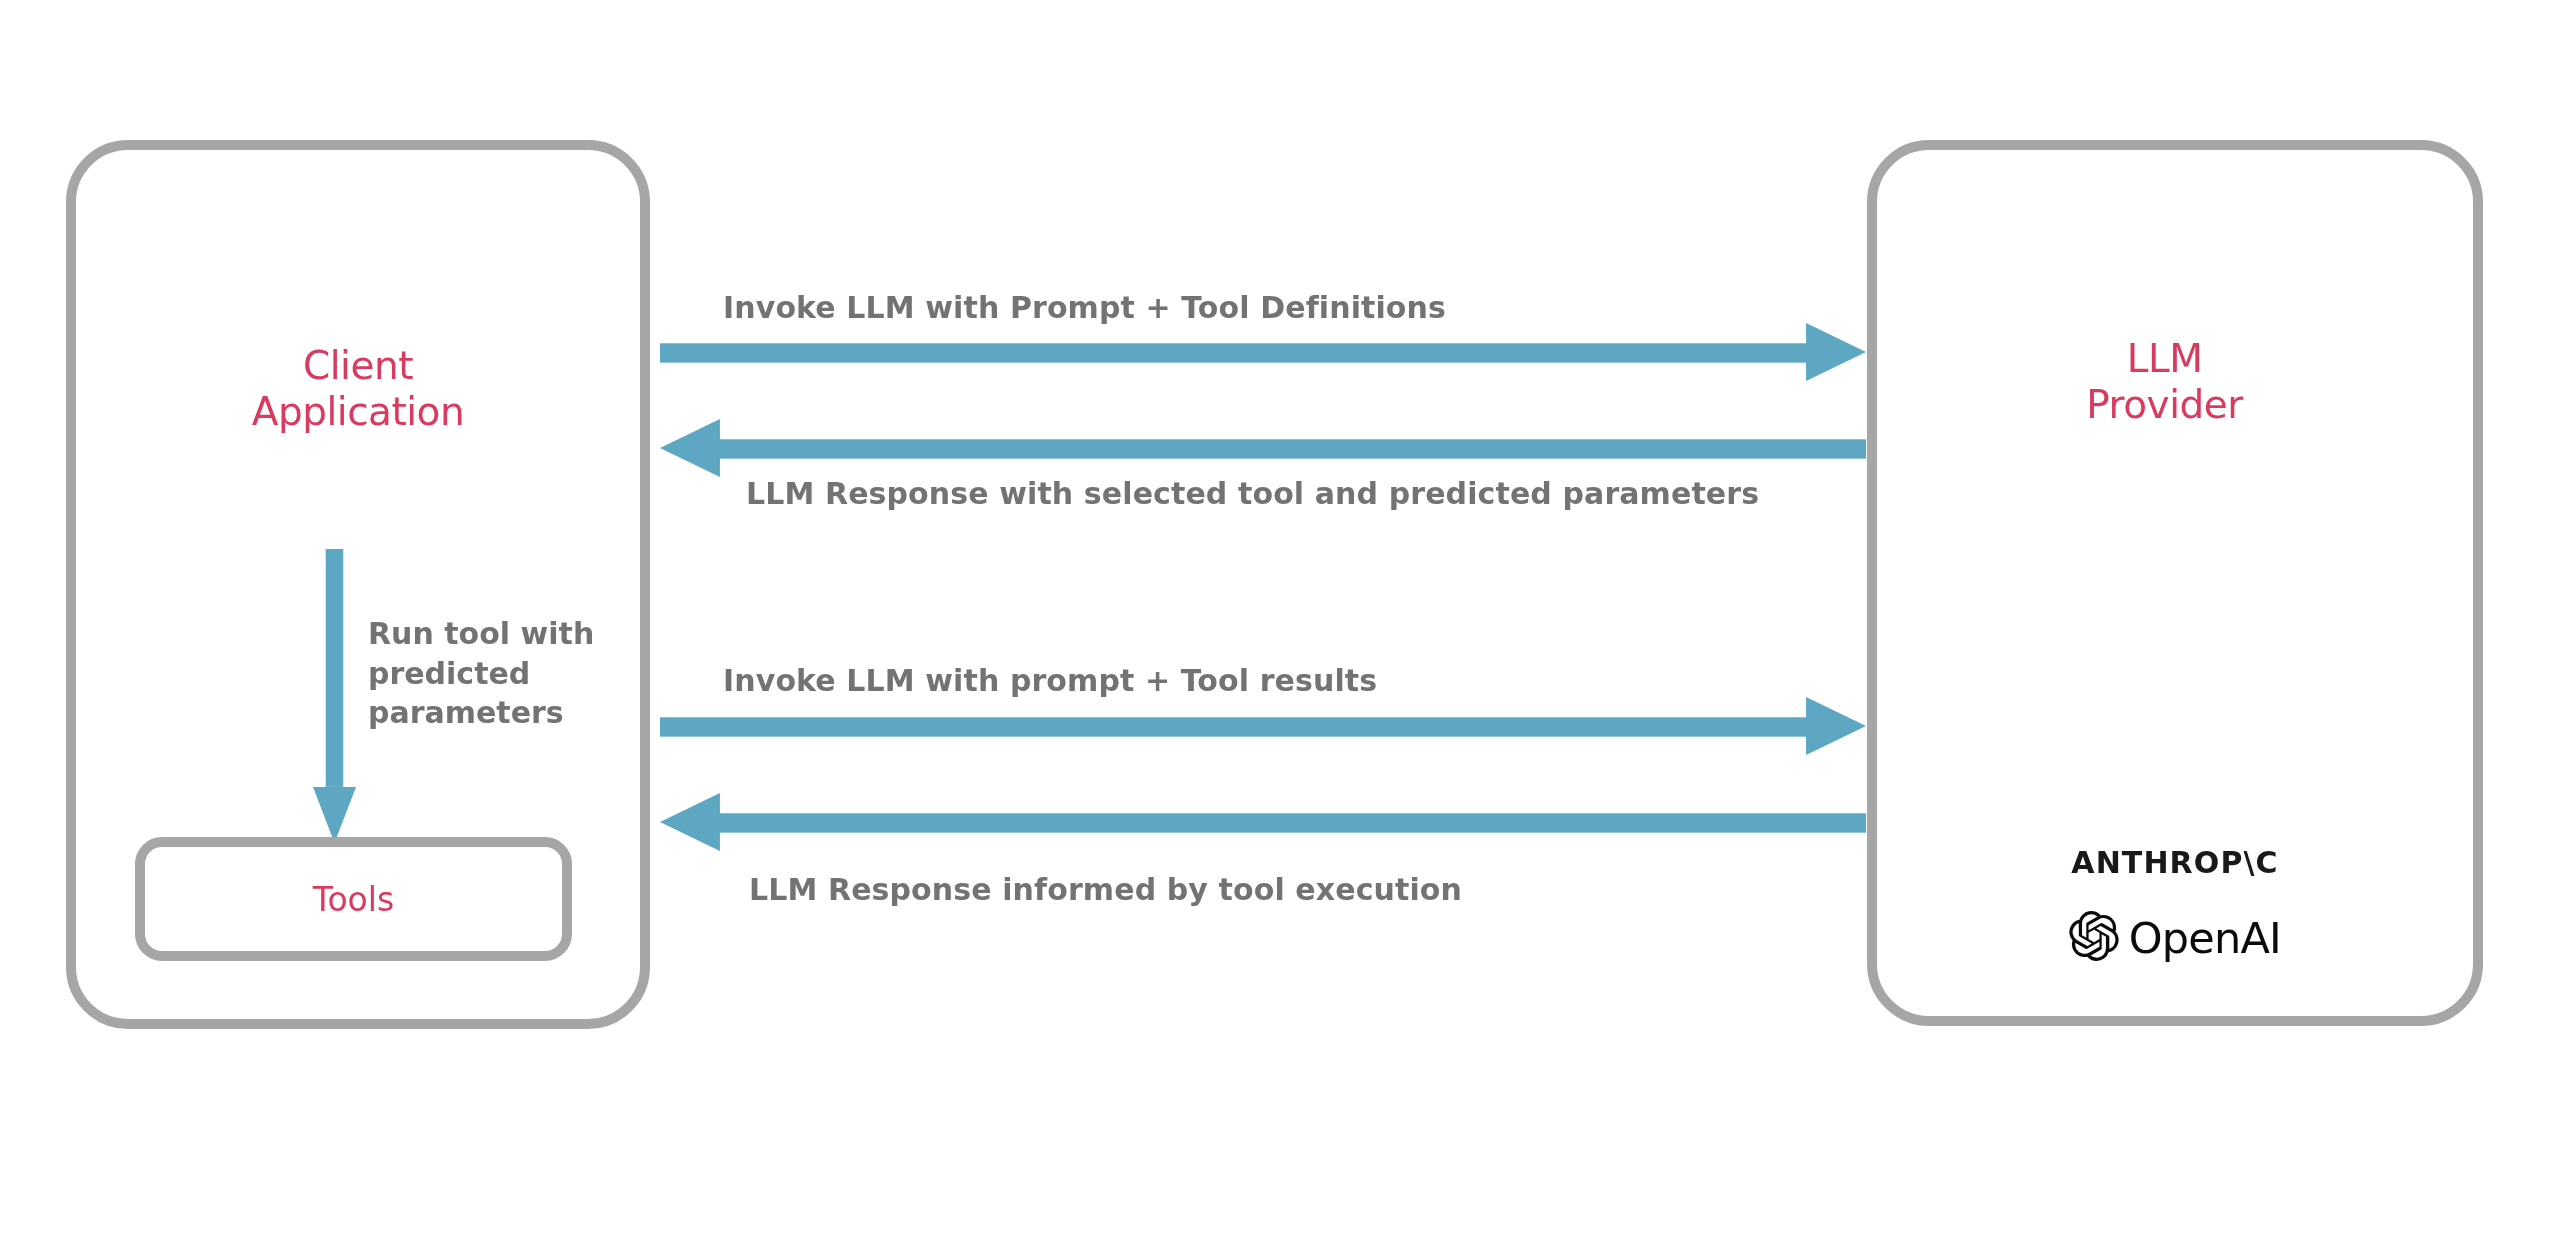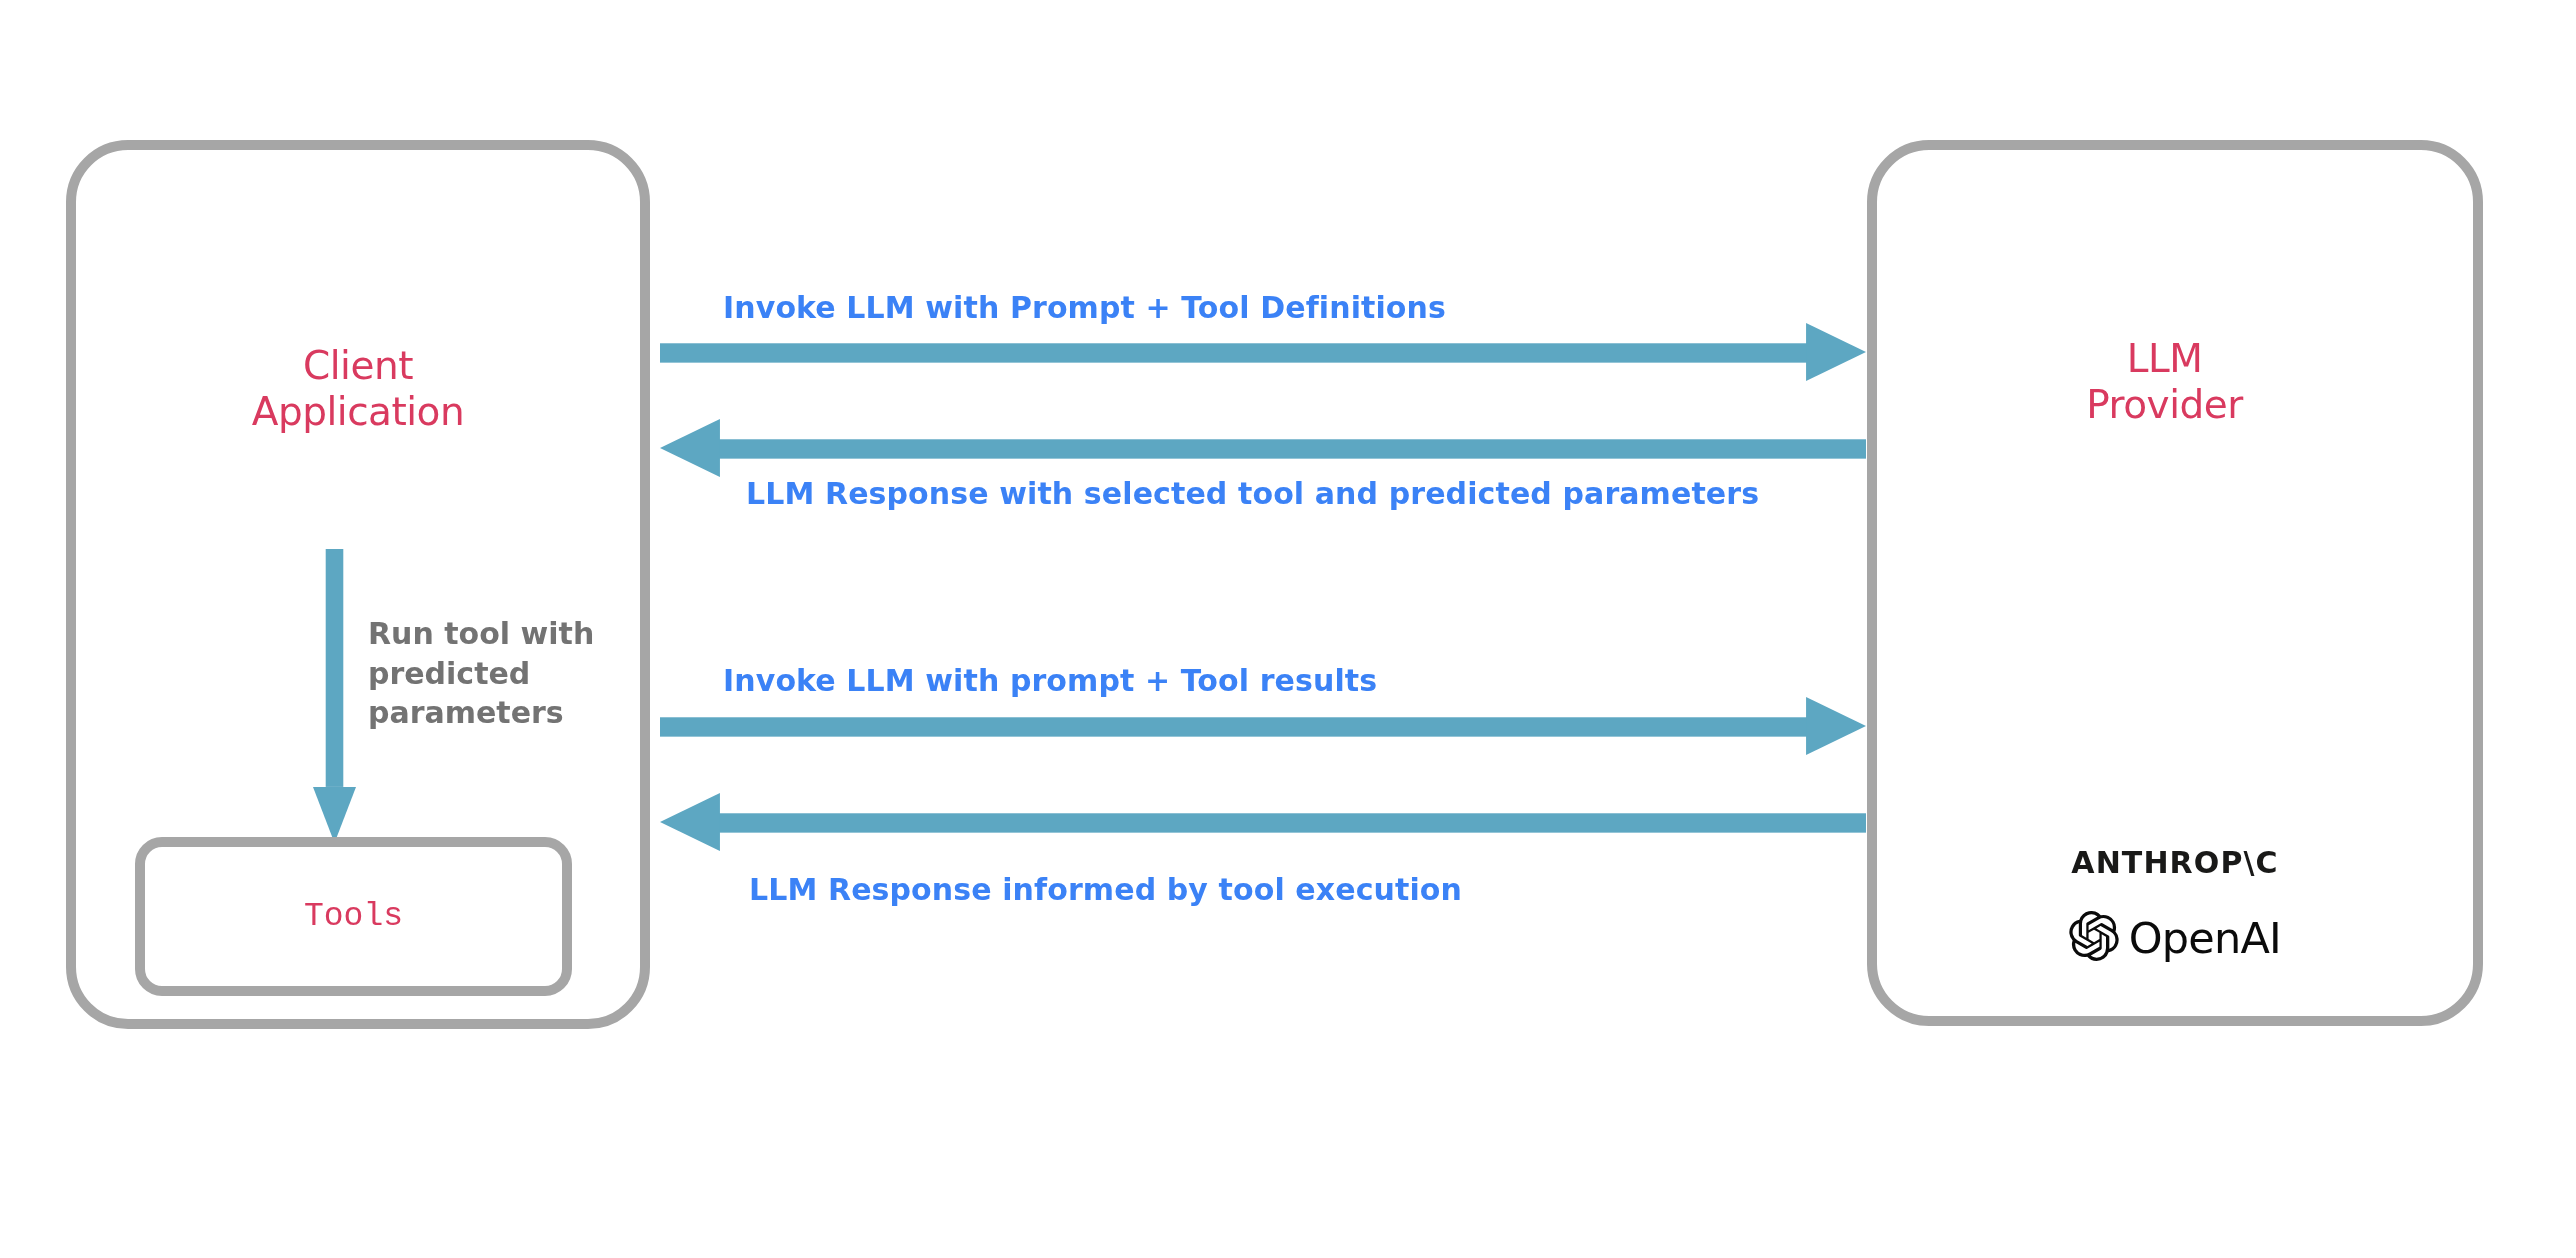--- a/index.html
+++ b/index.html
@@ -61,28 +61,27 @@
     width: 595px;
   }
 
   
   #tools-box {
     position: absolute;
     box-sizing: border-box;
     left: 135px;
     top: 837px;
     width: 437px;
-    height: 159px;
+    height: 124px;
     border: 10.6px solid #a6a6a6;
     border-radius: 27px;
     background: #ffffff;
     display: flex;
     align-items: center;
     justify-content: center;
-    font-family: Liberation Mono, monospace;
   }
   #tools-label {
     color: #d93a5f;
     font-size: 33px;
     font-weight: 400;
   }
 
   
   .h-arrow {
     position: absolute;
@@ -96,21 +95,21 @@
     left: 313px;
     top: 549px;
     width: 43px;
     height: 294px;
   }
   #run-tool-arrow svg { display: block; width: 100%; height: 100%; }
 
   
   .edge-label {
     position: absolute;
-    color: #3b82f6;
+    color: #737373;
     font-size: 30px;
     font-weight: 700;
     white-space: nowrap;
     letter-spacing: 0.1px;
   }
   #label-invoke-1   { left: 723px;  top: 290px; }
   #label-response-1 { left: 746px;  top: 476px; }
   #label-invoke-2   { left: 723px;  top: 663px; }
   #label-response-2 { left: 749px;  top: 872px; }
 

